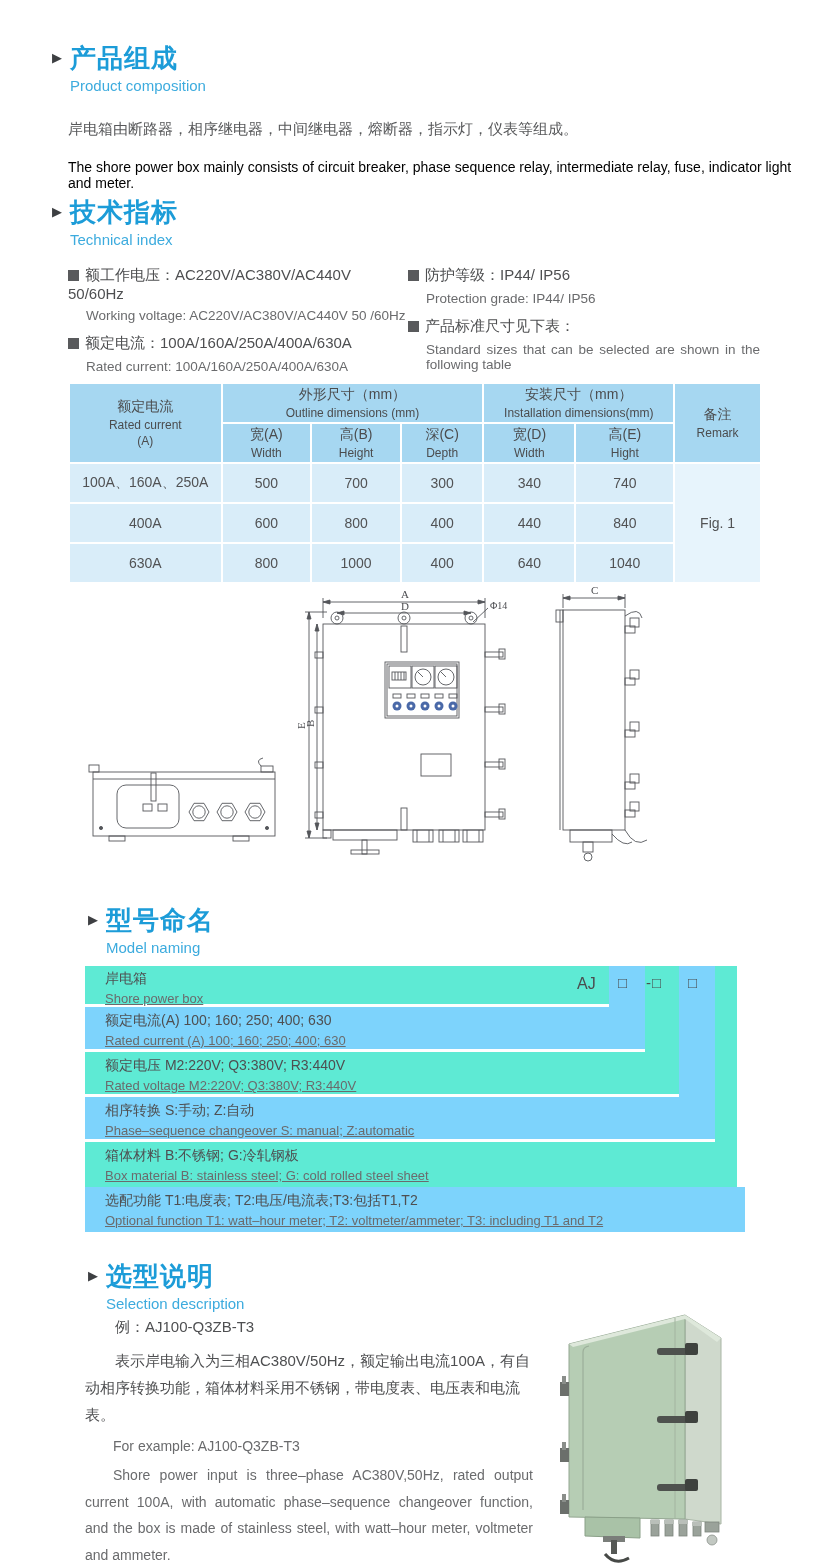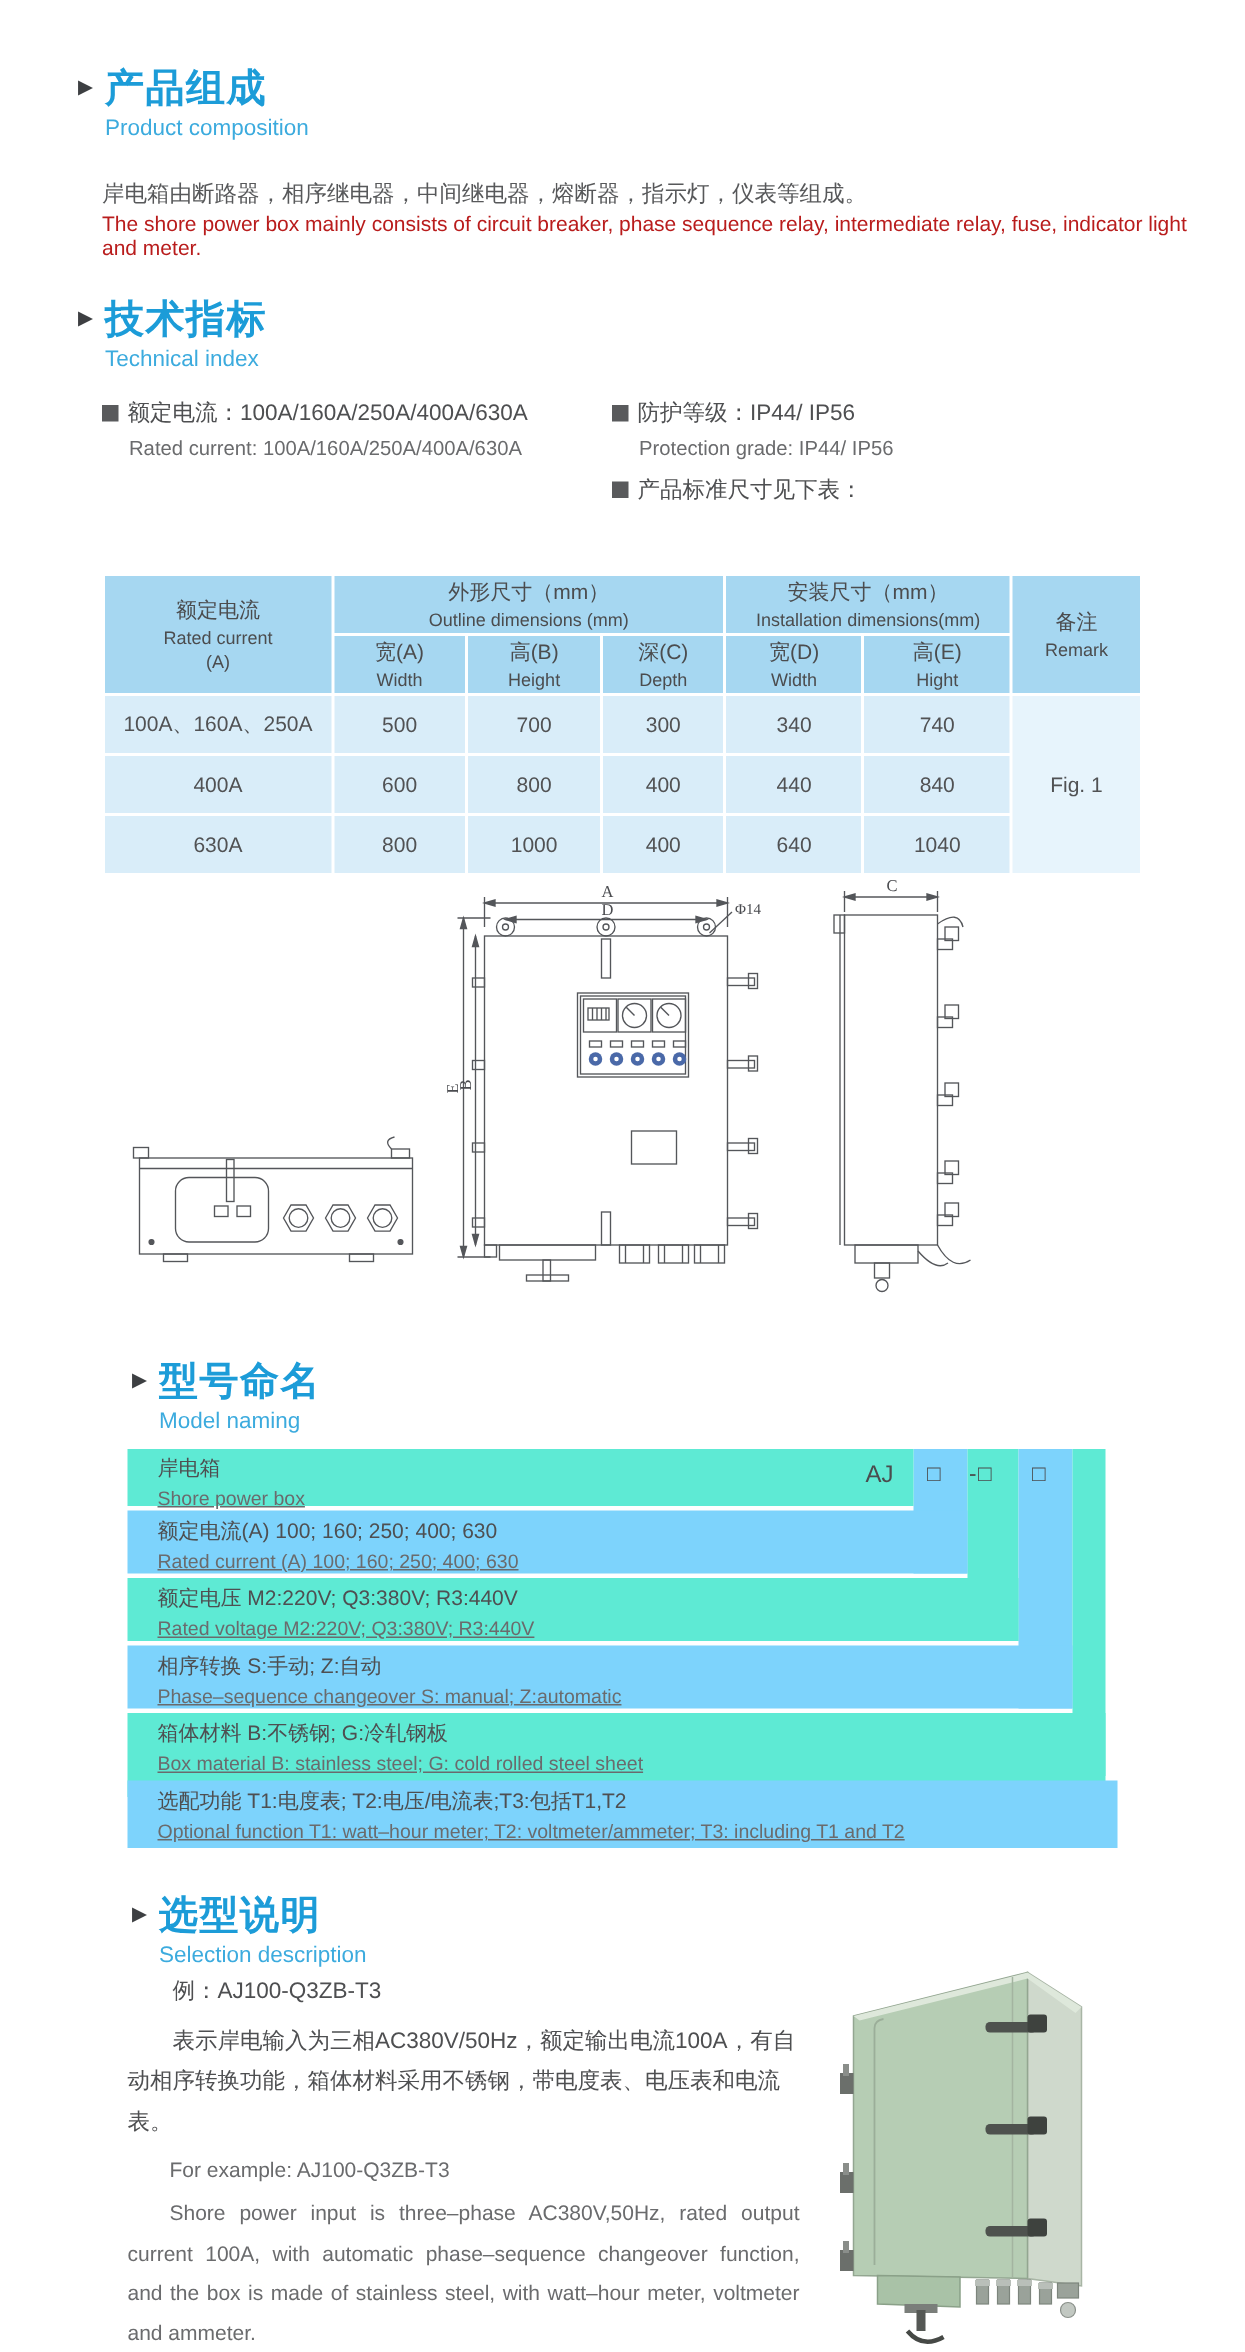--- a/index.html
+++ b/index.html
@@ -9,21 +9,21 @@
     color:#58595B;overflow:hidden;
   }
   
   .sec-head{display:flex;align-items:flex-start;}
   .sec-arrow{font-size:13px;color:#3d3f42;margin:7px 8px 0 0;line-height:1;}
   .title-cn{font-size:26px;font-weight:bold;color:#1C9CD8;line-height:1.1;letter-spacing:1px;}
   .title-en{font-size:15px;color:#3CABDE;margin-top:4px;}
   
   #sec-composition{position:absolute;left:52px;top:44px;width:740px;}
   #sec-composition .body-cn{font-size:15px;color:#57585A;margin:26px 0 0 16px;}
-  #sec-composition .body-en{font-size:14px;color:#b91c1c;margin:2px 0 0 16px;}
+  #sec-composition .body-en{font-size:14px;color:#000000;margin:20px 0 0 16px;}
   
   #sec-technical{position:absolute;left:52px;top:198px;width:740px;}
   .spec-cols{position:relative;margin-top:18px;height:110px;}
   .spec-col{position:absolute;top:0;}
   .spec-col.c1{left:16px;width:340px;}
   .spec-col.c2{left:356px;width:352px;}
   .spec-item{margin-bottom:11px;}
   .spec-cn{font-size:15px;color:#4E4F51;}
   .bullet{display:inline-block;width:11px;height:11px;background:#595A5C;margin-right:6px;vertical-align:-1px;}
   .spec-en{font-size:13.5px;color:#6A6B6D;margin:6px 0 0 18px;}
@@ -93,31 +93,36 @@
   <div class="sec-head">
     <span class="sec-arrow">▶</span>
     <div>
       <div class="title-cn">技术指标</div>
       <div class="title-en">Technical index</div>
     </div>
   </div>
   <div class="spec-cols">
     <div class="spec-col c1">
       <div class="spec-item">
+        <div class="spec-cn"><span class="bullet"></span><span>额工作电压：AC220V/AC380V/AC440V  50/60Hz</span></div>
+        <div class="spec-en">Working voltage: AC220V/AC380V/AC440V 50 /60Hz</div>
+      </div>
+      <div class="spec-item">
         <div class="spec-cn"><span class="bullet"></span><span>额定电流：100A/160A/250A/400A/630A</span></div>
         <div class="spec-en">Rated current: 100A/160A/250A/400A/630A</div>
       </div>
     </div>
     <div class="spec-col c2">
       <div class="spec-item">
         <div class="spec-cn"><span class="bullet"></span><span>防护等级：IP44/ IP56</span></div>
         <div class="spec-en">Protection grade: IP44/ IP56</div>
       </div>
       <div class="spec-item">
         <div class="spec-cn"><span class="bullet"></span><span>产品标准尺寸见下表：</span></div>
+        <div class="spec-en just">Standard sizes that can be selected are shown in the following table</div>
       </div>
     </div>
   </div>
 </div>
 
 <table id="dims-table">
   <tbody>
       <tr>
     <th rowspan="2" style="width:155px;" class="th-top">
       <div class="hcn">额定电流</div>

